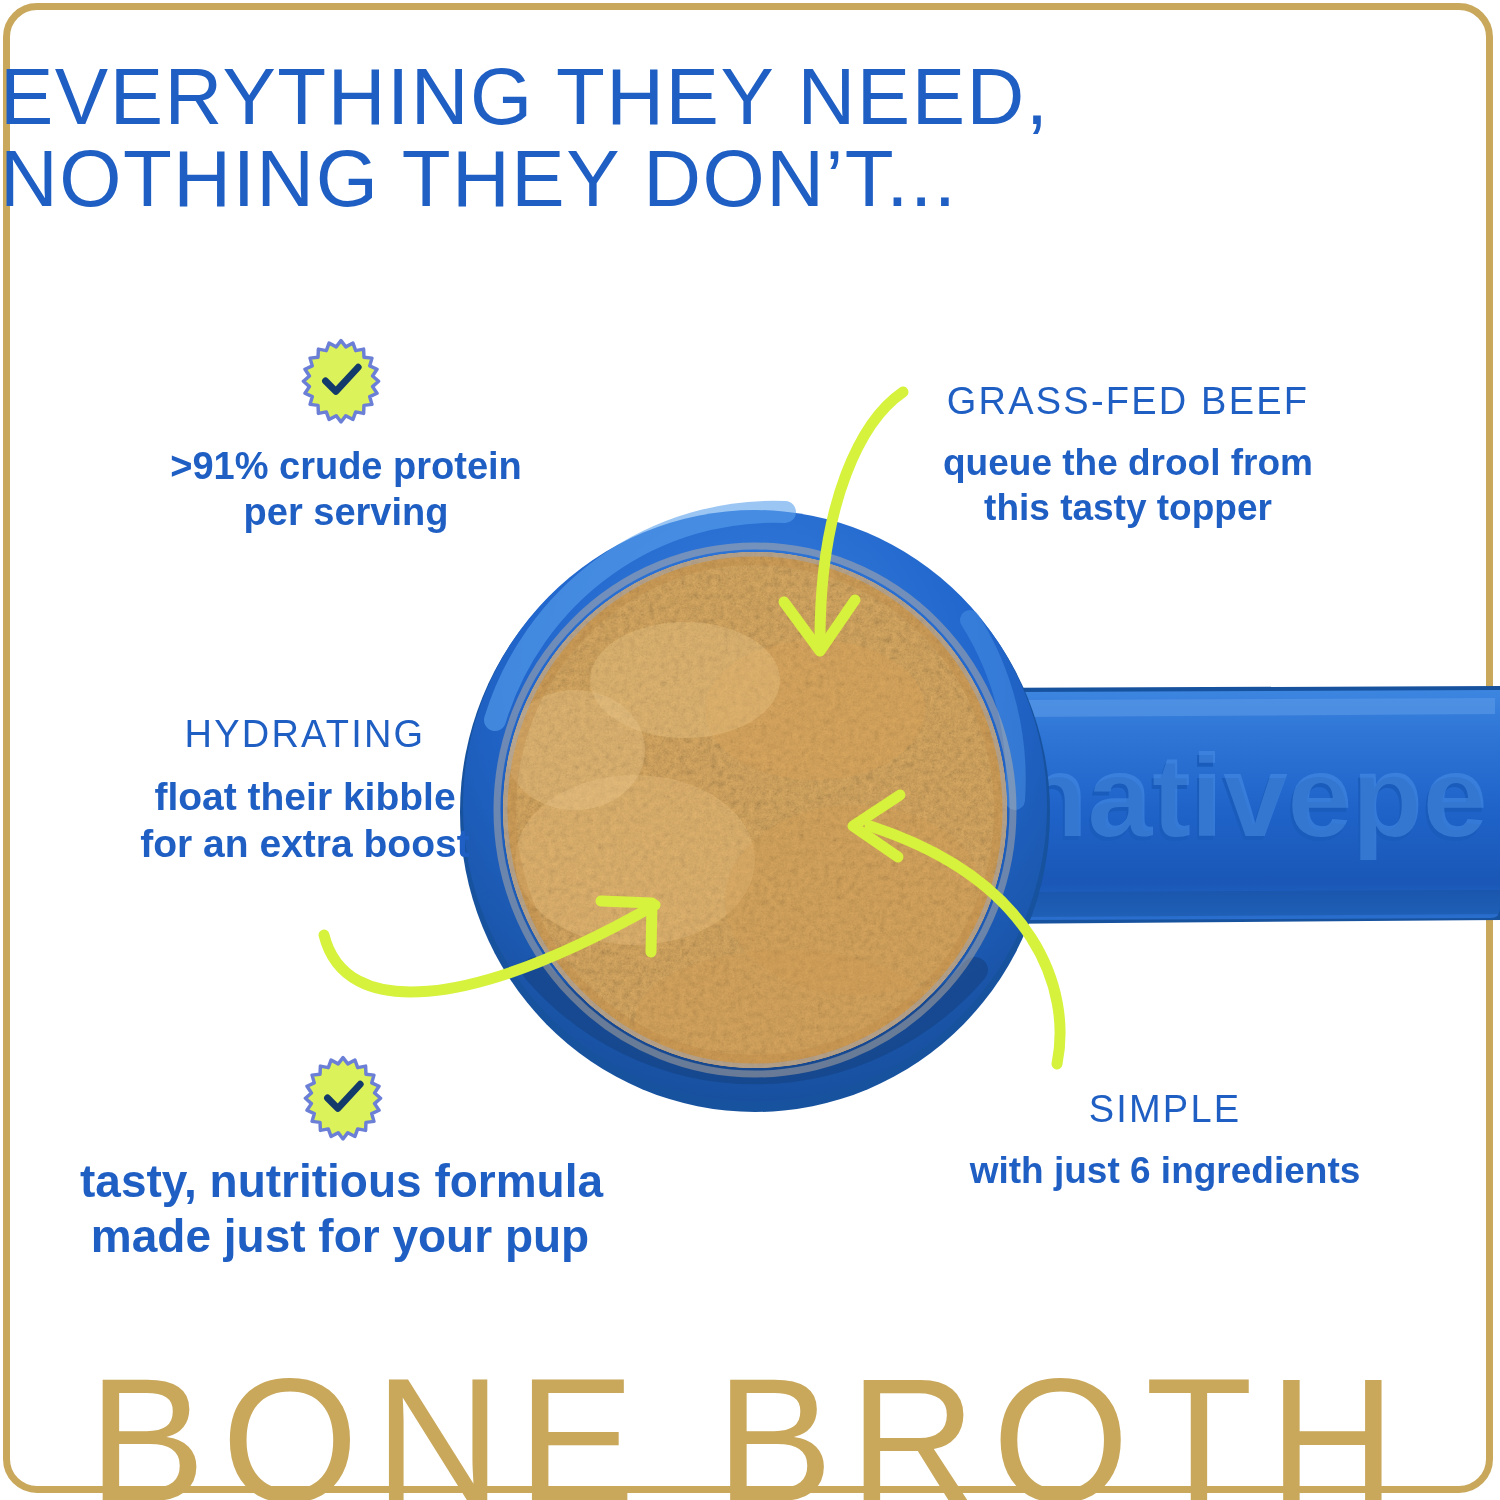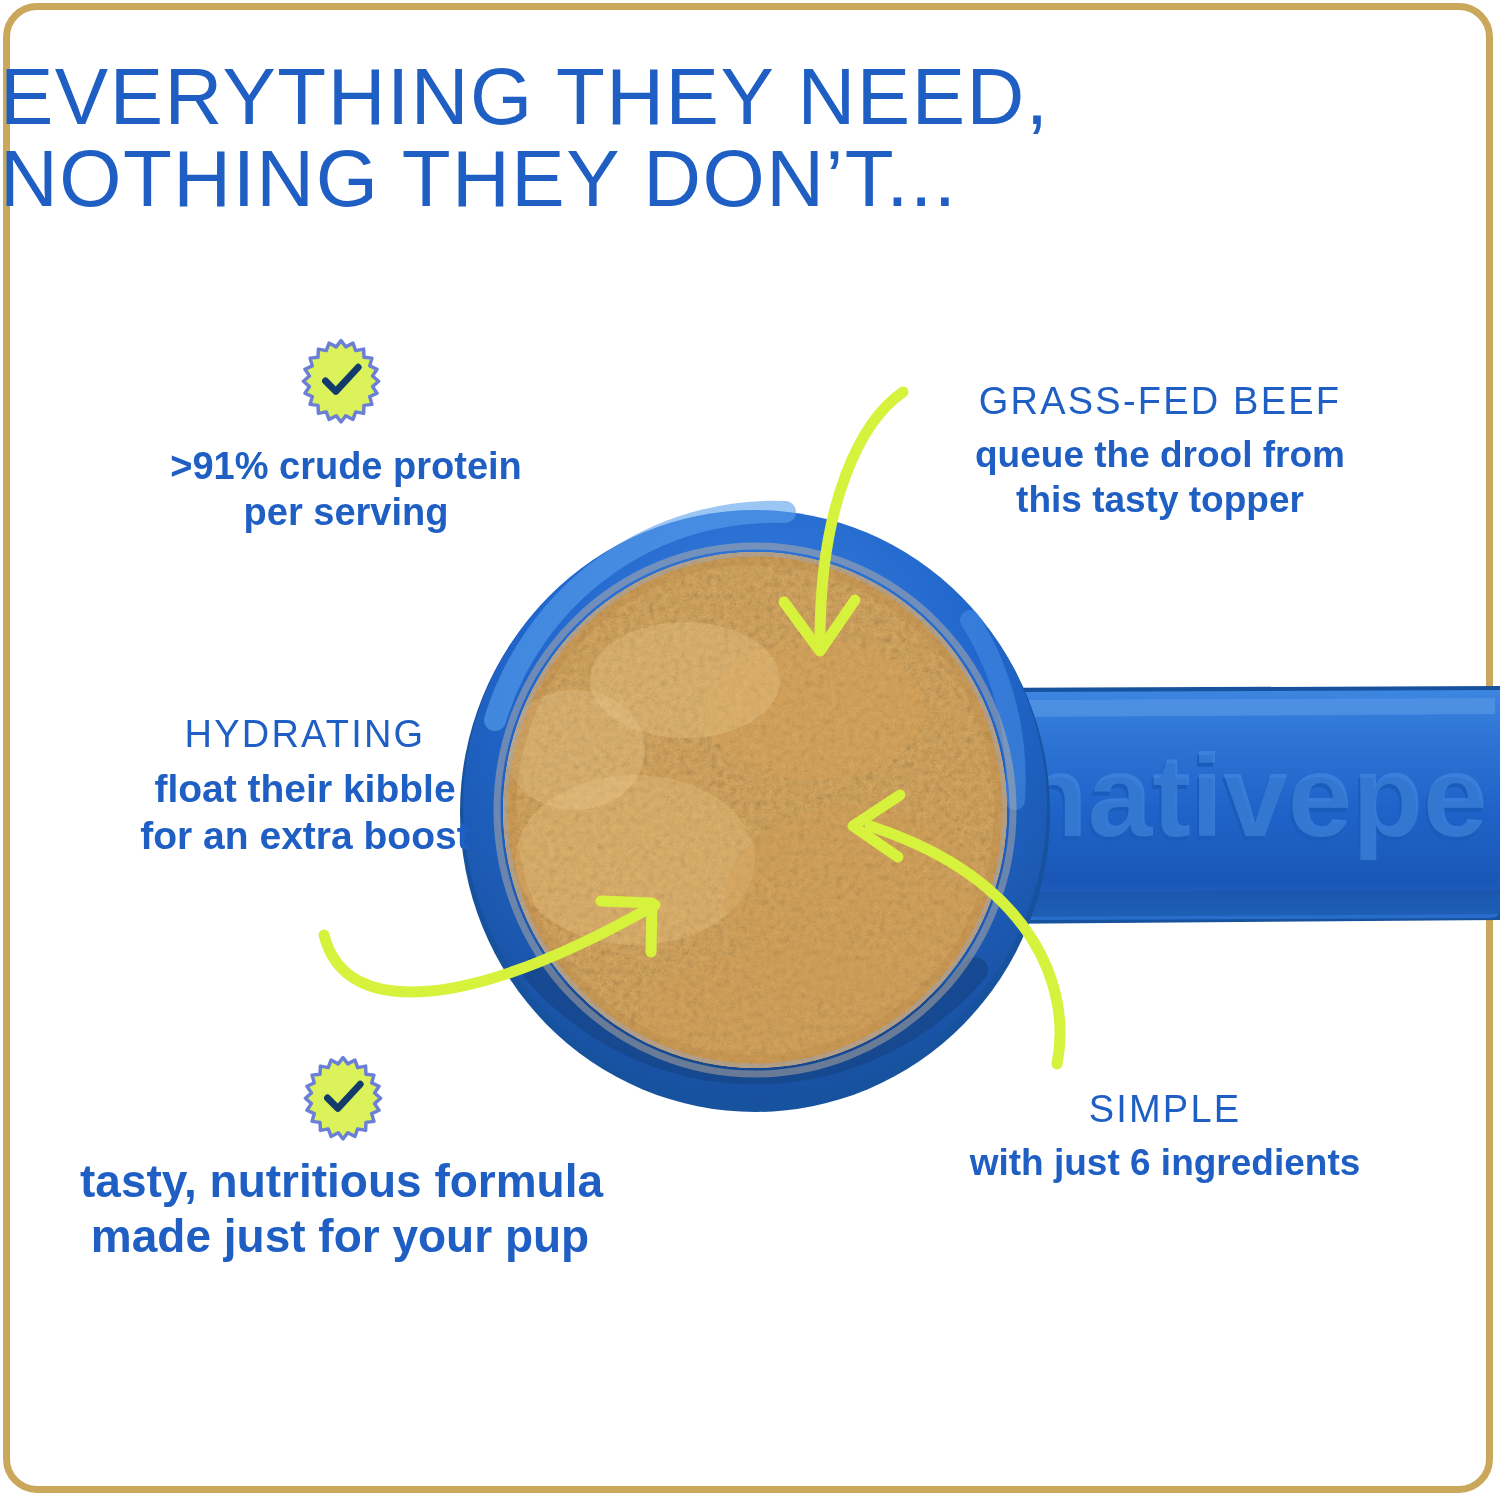--- a/index.html
+++ b/index.html
@@ -50,28 +50,28 @@
     font-size: 38px;
     letter-spacing: 2.2px;
     font-weight: 400;
     line-height: 1.22;
     white-space: nowrap;
   }
   .callout .co-body {
     font-size: 37px;
     font-weight: bold;
     line-height: 1.2;
-    margin-top: 9px;
+    margin-top: 17px;
   }
   .callout .co-body .bl { display: block; white-space: nowrap; }
 
   #callout-protein { left: 96px;  top: 432px;  width: 500px; }
   #callout-protein .co-body { font-size: 38px; margin-top: 12px; }
 
-  #callout-beef    { left: 910px; top: 378px;  width: 500px; }
+  #callout-beef    { left: 878px; top: 378px;  width: 500px; }
   #callout-hydrating { left: 60px; top: 711px; width: 490px; }
   #callout-hydrating .co-body { font-size: 39px; }
 
   #callout-tasty   { left: 80px;  top: 1142px; width: 520px; }
   #callout-tasty .co-body { font-size: 46px; margin-top: 12px; }
 
   #callout-simple  { left: 940px; top: 1086px; width: 450px; }
 
   
   .badge { position: absolute; width: 86px; height: 86px; }
@@ -268,14 +268,15 @@
     </div>
   </div>
 
   <div class="callout" id="callout-simple">
     <div class="co-head">SIMPLE</div>
     <div class="co-body">
       <span class="bl">with just 6 ingredients</span>
     </div>
   </div>
 
+  <div id="bone-broth">BONE BROTH</div>
 
 </div>
 
 </body></html>

